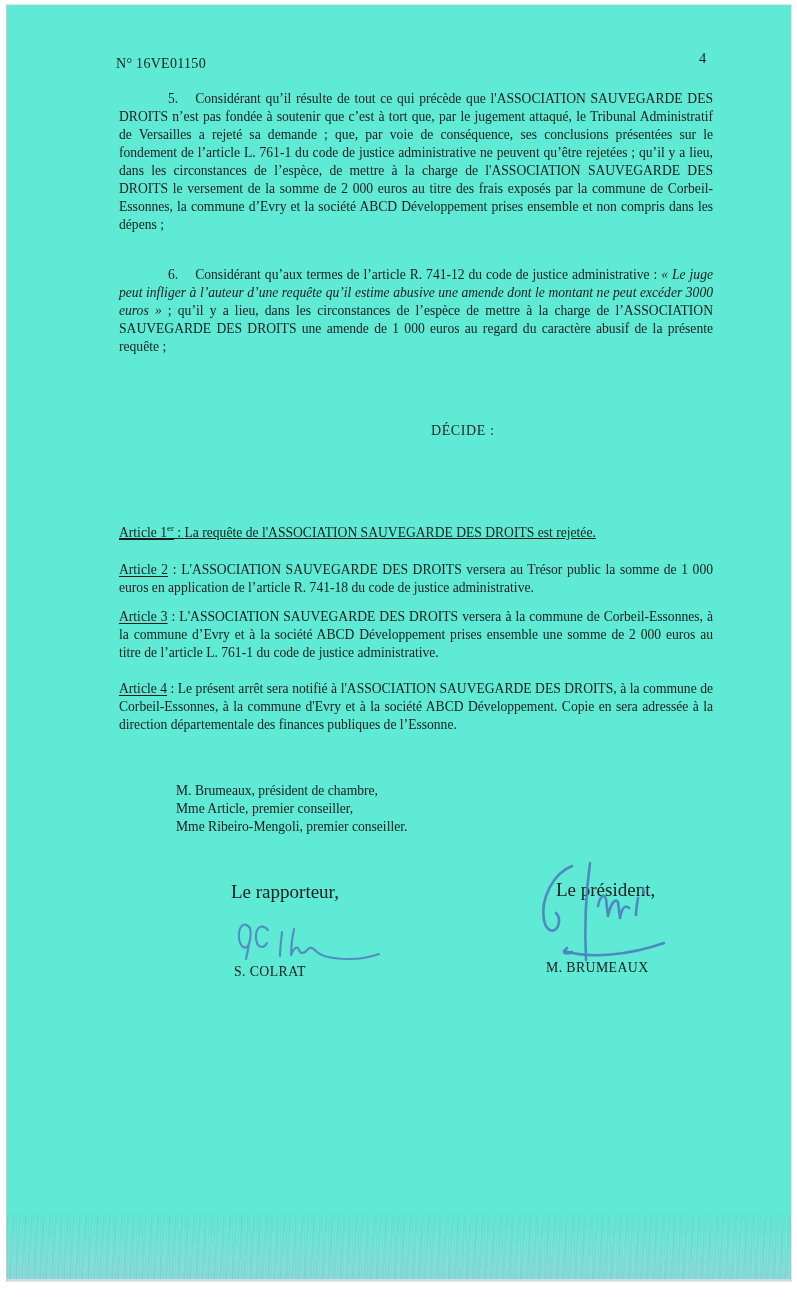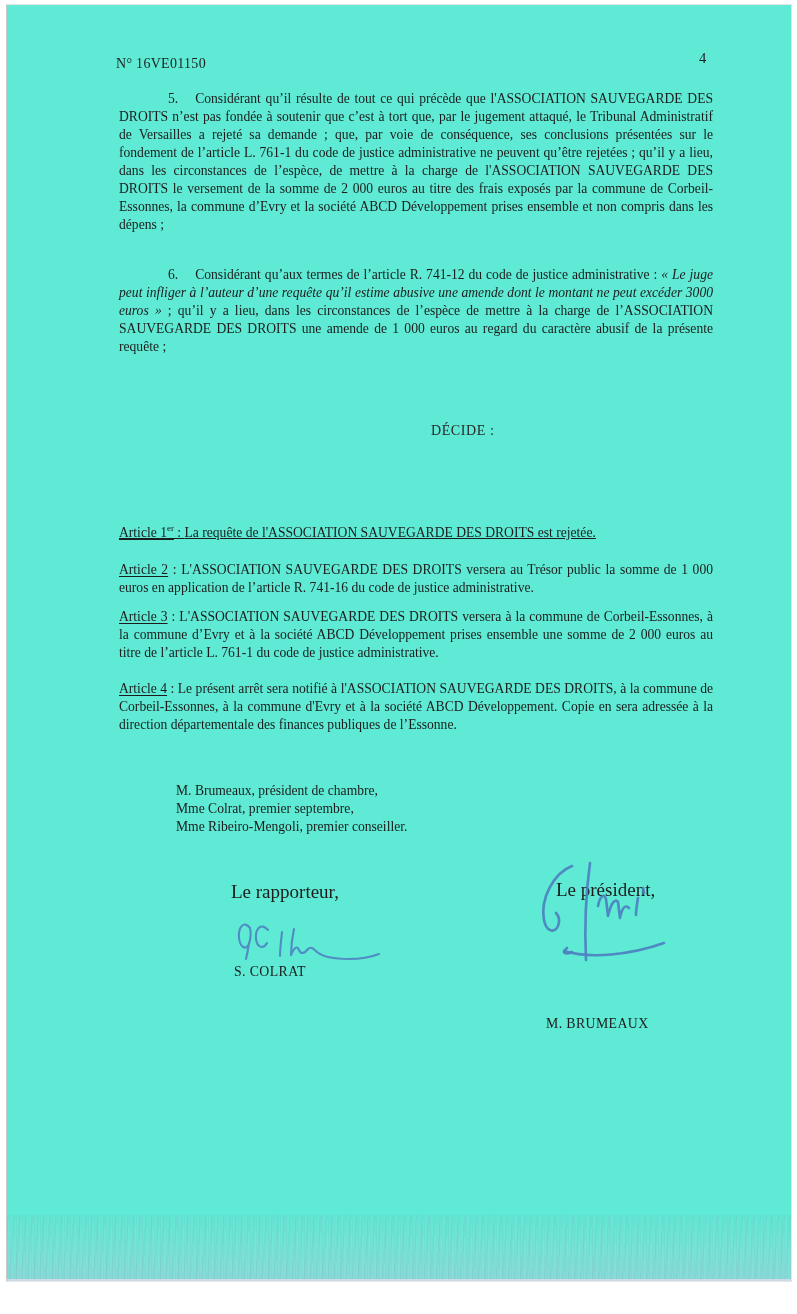--- a/index.html
+++ b/index.html
@@ -74,29 +74,29 @@
   <div class="abs page-number">4</div>
 
   <p class="abs body-text considerant" style="top:85px;"><span>5.</span><span class="num-gap"></span><span>Considérant qu’il résulte de tout ce qui précède que l'ASSOCIATION SAUVEGARDE DES DROITS n’est pas fondée à soutenir que c’est à tort que, par le jugement attaqué, le Tribunal Administratif de Versailles a rejeté sa demande ; que, par voie de conséquence, ses conclusions présentées sur le fondement de l’article L. 761-1 du code de justice administrative ne peuvent qu’être rejetées ; qu’il y a lieu, dans les circonstances de l’espèce, de mettre à la charge de l'ASSOCIATION SAUVEGARDE DES DROITS le versement de la somme de 2 000 euros au titre des frais exposés par la commune de Corbeil-Essonnes, la commune d’Evry et la société ABCD Développement prises ensemble et non compris dans les dépens ;</span></p>
 
   <p class="abs body-text considerant" style="top:261px;"><span>6.</span><span class="num-gap"></span><span>Considérant qu’aux termes de l’article R. 741-12 du code de justice administrative : </span><span class="quote-italic">« Le juge peut infliger à l’auteur d’une requête qu’il estime abusive une amende dont le montant ne peut excéder 3000 euros »</span><span> ; qu’il y a lieu, dans les circonstances de l’espèce de mettre à la charge de l’ASSOCIATION SAUVEGARDE DES DROITS une amende de 1 000 euros au regard du caractère abusif de la présente requête ;</span></p>
 
   <div class="abs decide-heading">DÉCIDE :</div>
 
   <p class="abs body-text article" style="top:514px;text-decoration:underline;"><span class="art-label"><span>Article 1</span><sup>er</sup></span><span> : </span><span>La requête de l'ASSOCIATION SAUVEGARDE DES DROITS est rejetée.</span></p>
 
-  <p class="abs body-text article" style="top:551px;"><span class="art-label"><span>Article 2</span><sup></sup></span><span> : </span><span>L'ASSOCIATION SAUVEGARDE DES DROITS versera au Trésor public la somme de 1 000 euros en application de l’article R. 741-16 du code de justice administrative.</span></p>
+  <p class="abs body-text article" style="top:551px;"><span class="art-label"><span>Article 2</span><sup></sup></span><span> : </span><span>L'ASSOCIATION SAUVEGARDE DES DROITS versera au Trésor public la somme de 1 000 euros en application de l’article R. 741-18 du code de justice administrative.</span></p>
 
   <p class="abs body-text article" style="top:598px;"><span class="art-label"><span>Article 3</span><sup></sup></span><span> : </span><span>L'ASSOCIATION SAUVEGARDE DES DROITS versera à la commune de Corbeil-Essonnes, à la commune d’Evry et à la société ABCD Développement prises ensemble une somme de 2 000 euros au titre de l’article L. 761-1 du code de justice administrative.</span></p>
 
   <p class="abs body-text article" style="top:670px;"><span class="art-label"><span>Article 4</span><sup></sup></span><span> : </span><span>Le présent arrêt sera notifié à l'ASSOCIATION SAUVEGARDE DES DROITS, à la commune de Corbeil-Essonnes, à la commune d'Evry et à la société ABCD Développement. Copie en sera adressée à la direction départementale des finances publiques de l’Essonne.</span></p>
 
 
   <p class="abs delib" style="top:777px;">M. Brumeaux, président de chambre,</p>
-  <p class="abs delib" style="top:795px;">Mme Colrat, premier septembre,</p>
+  <p class="abs delib" style="top:795px;">Mme Article, premier conseiller,</p>
   <p class="abs delib" style="top:813px;">Mme Ribeiro-Mengoli, premier conseiller.</p>
 
 
   <div class="abs role" style="left:224px; top:876px;">Le rapporteur,</div>
   <div class="abs role" style="left:549px; top:874px;">Le président,</div>
 
   <div class="abs sig sig-left" style="left:230px; top:912px;">
     <svg width="145" height="52" viewBox="0 0 145 52">
       <path d="M13 11 C7 3 1 10 2 21 C3 30 9 34 12 27 C13.5 22 14 15 13 11 M12 26 C11 33 10 38 9 42"></path>
       <path d="M31 13 C24 5 18 12 19 22 C20 30 26 33 30 26"></path>
@@ -111,16 +111,16 @@
       <path d="M56 3 C53 25 50 60 52 100"></path>
       <path d="M64 46 C66 36 70 33 72 39 L74 56 C77 43 81 38 84 42 L86 58 C88 48 91 44 95 48"></path>
       <path d="M104 38 C103 44 102 50 102 55"></path>
       <path d="M109 28 C109.5 30 110 32 110 33"></path>
       <path d="M38 92 C31 95 27 93 33 88"></path>
       <path d="M30 91 C56 99 96 95 130 83"></path>
     </svg>
   </div>
 
   <div class="abs sig-name" style="left:227px; top:959px;">S. COLRAT</div>
-  <div class="abs sig-name" style="left:539px; top:1011px;">M. BRUMEAUX</div>
+  <div class="abs sig-name" style="left:539px; top:955px;">M. BRUMEAUX</div>
 
   <div class="scan-noise"></div>
 </div>
 
 </body></html>

